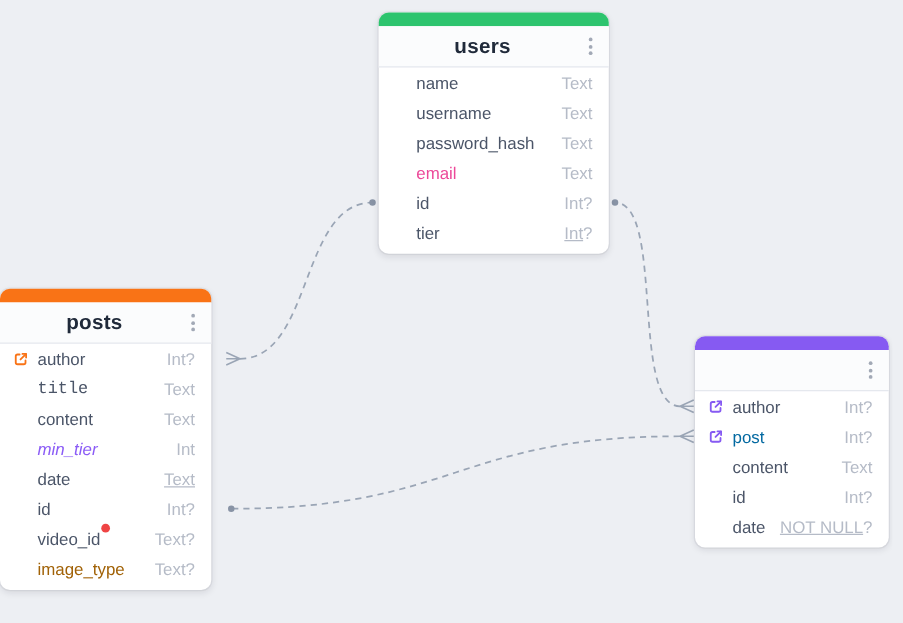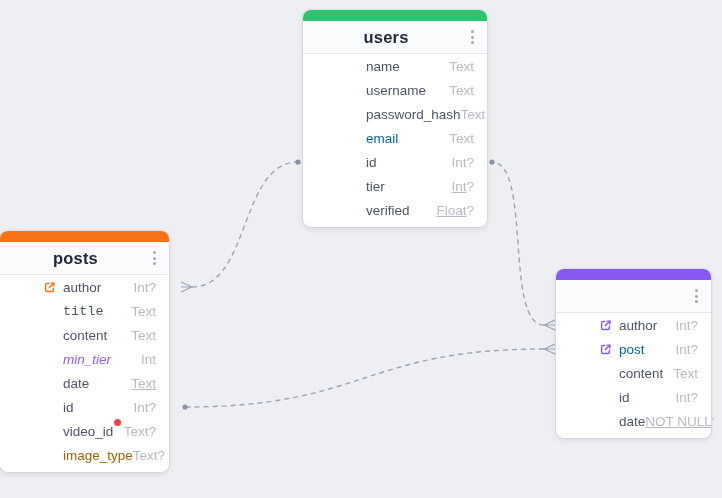--- a/index.html
+++ b/index.html
@@ -10,21 +10,21 @@
     box-shadow:0 0 0 1px rgba(15,23,42,.05), 0 2px 6px rgba(15,23,42,.10); }
   .accent-bar { height:11px; border-radius:8px 8px 0 0; }
   .thead { height:33px; display:flex; align-items:center; justify-content:center;
     padding-right:18px; position:relative; background:#fbfcfd;
     border-bottom:1px solid #e5e8ee; box-sizing:border-box; }
   .ttitle { font-size:16.5px; font-weight:600; color:#202a3a; letter-spacing:.2px; }
   .kebab { position:absolute; right:10px; top:50%; transform:translateY(-50%);
     display:flex; flex-direction:column; gap:2.5px; padding:3px; cursor:pointer; }
   .kebab i { width:3px; height:3px; border-radius:50%; background:#a2a9b6; display:block; }
 
-  .trows { padding-bottom:5px;padding-left:33px; }
+  .trows { padding-bottom:5px; }
   .frow { height:24px; display:flex; align-items:center; padding:0 13px 0 10px; box-sizing:border-box; }
   .fslot { flex:0 0 20px; width:20px; display:flex; align-items:center; }
   .fname { font-size:13.5px; color:#4b5568; white-space:nowrap; position:relative; }
   .ftype { margin-left:auto; font-size:13.5px; color:#b5bbc7; white-space:nowrap; }
   .ftype .under { text-decoration:underline; }
   .reddot { position:absolute; top:-5px; right:-8px; width:7px; height:7px;
     border-radius:50%; }
 </style>
 </head>
 <body>
@@ -68,37 +68,32 @@
           <span class="fname" style="color: rgb(75, 85, 104);">username</span>
           <span class="ftype" style="color: rgb(181, 187, 199);"><span>Text</span><span></span></span>
         </div>
         <div class="frow">
           <span class="fslot"></span>
           <span class="fname" style="color: rgb(75, 85, 104);">password_hash</span>
           <span class="ftype" style="color: rgb(181, 187, 199);"><span>Text</span><span></span></span>
         </div>
         <div class="frow">
           <span class="fslot"></span>
-          <span class="fname" style="color: #0369a1;">email</span>
+          <span class="fname" style="color: #ec4899;">email</span>
           <span class="ftype" style="color: rgb(181, 187, 199);"><span>Text</span><span></span></span>
         </div>
         <div class="frow">
           <span class="fslot"></span>
           <span class="fname" style="color: rgb(75, 85, 104);">id</span>
           <span class="ftype" style="color: rgb(181, 187, 199);"><span>Int</span><span>?</span></span>
         </div>
         <div class="frow">
           <span class="fslot"></span>
           <span class="fname" style="color: rgb(75, 85, 104);">tier</span>
           <span class="ftype" style="color: rgb(181, 187, 199);"><span class="under">Int</span><span>?</span></span>
-        </div>
-        <div class="frow">
-          <span class="fslot"></span>
-          <span class="fname" style="color: rgb(75, 85, 104);">verified</span>
-          <span class="ftype" style="color: rgb(181, 187, 199);"><span class="under">Float</span><span>?</span></span>
         </div>
       </div>
     </div>
     <div class="table-card" style="left: 0; top: 231px; width: 169px;">
       <div class="accent-bar" style="background: rgb(249, 115, 22);"></div>
       <div class="thead">
         <span class="ttitle">posts</span>
         <span class="kebab">
           <i style="background: rgb(162, 169, 182);"></i>
           <i style="background: rgb(162, 169, 182);"></i>

